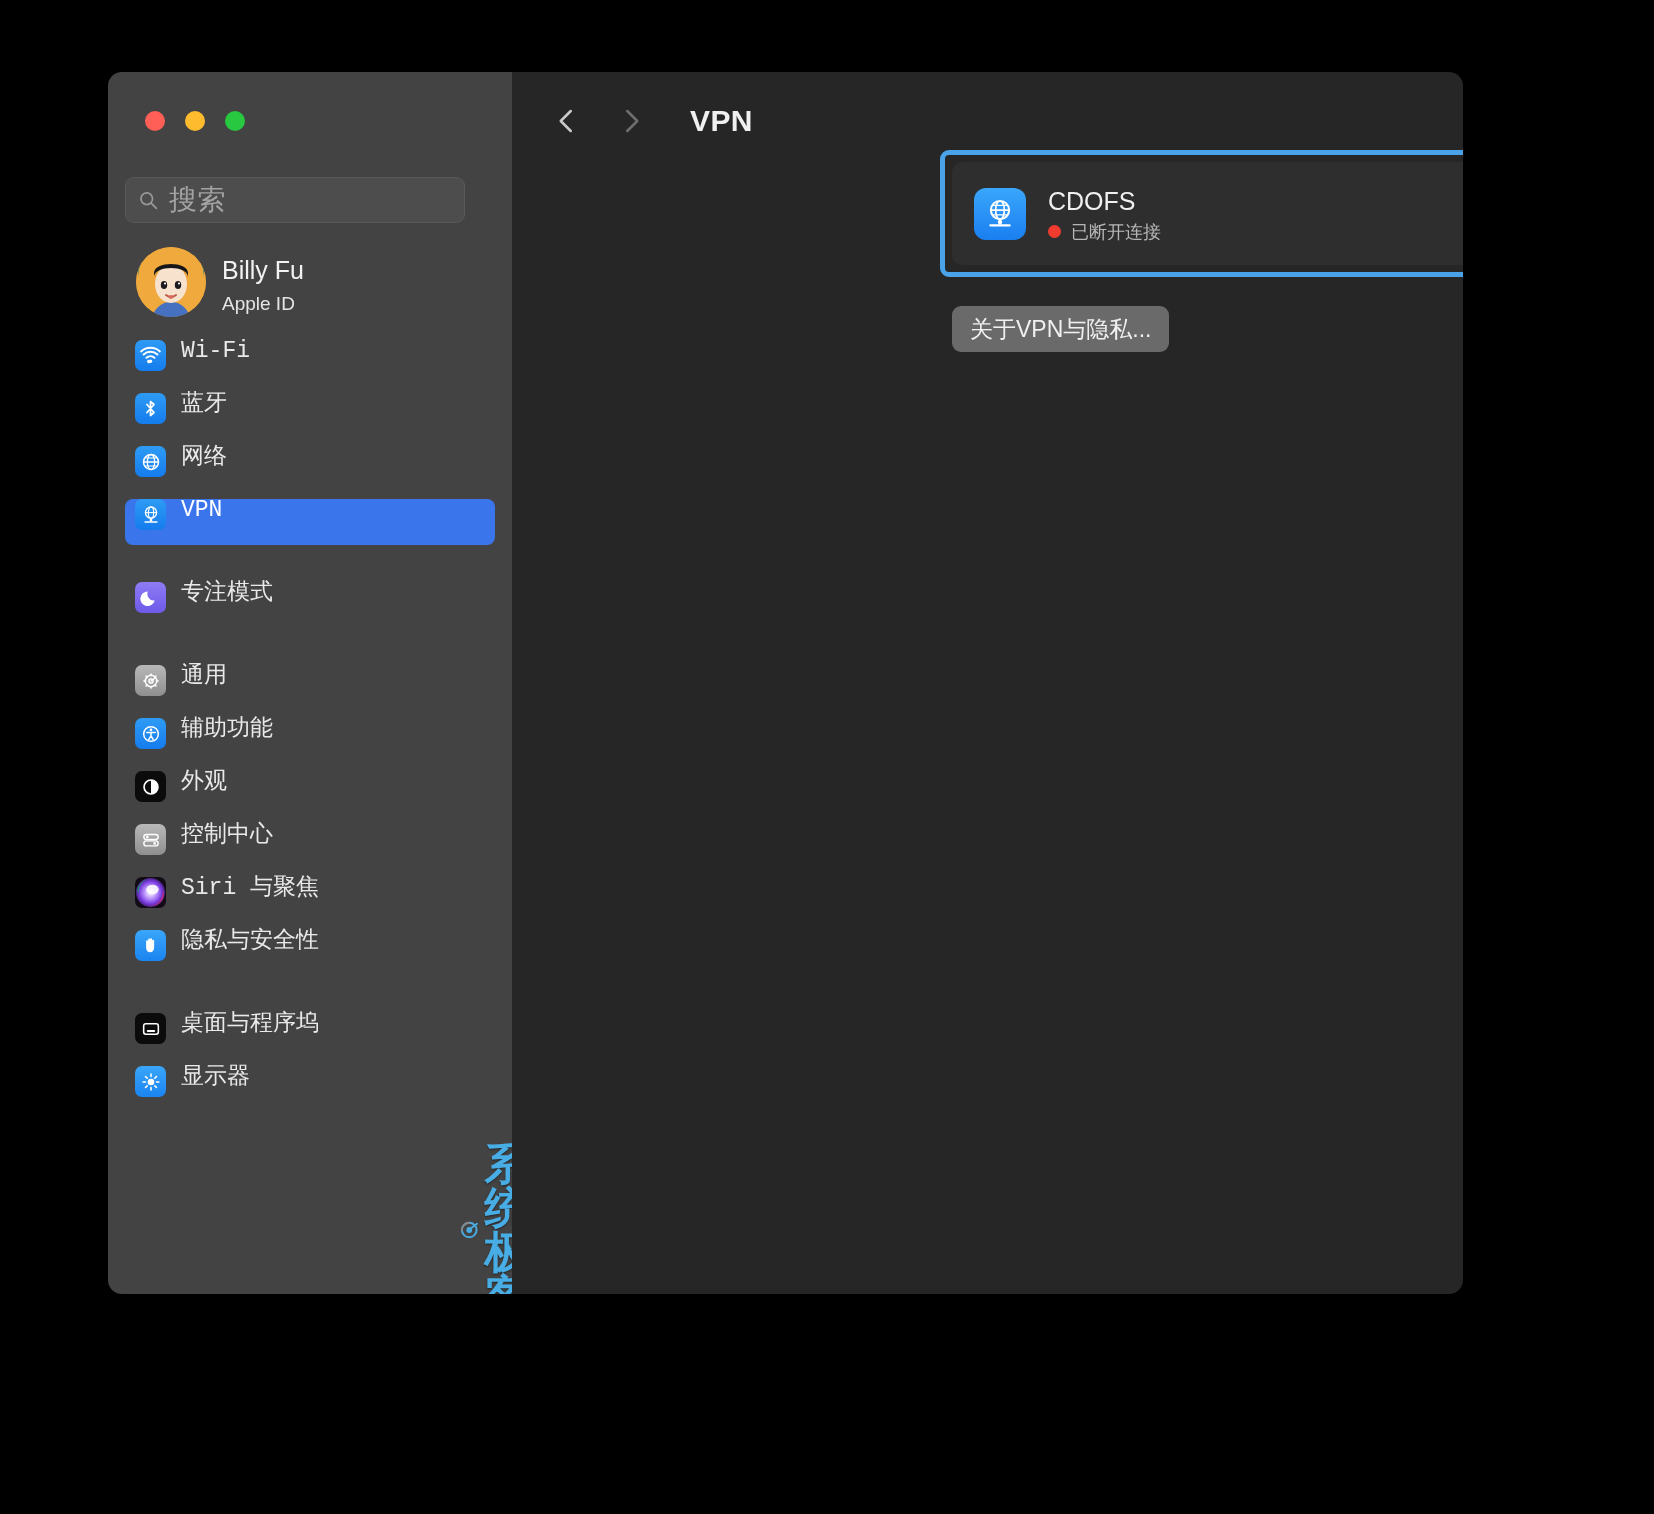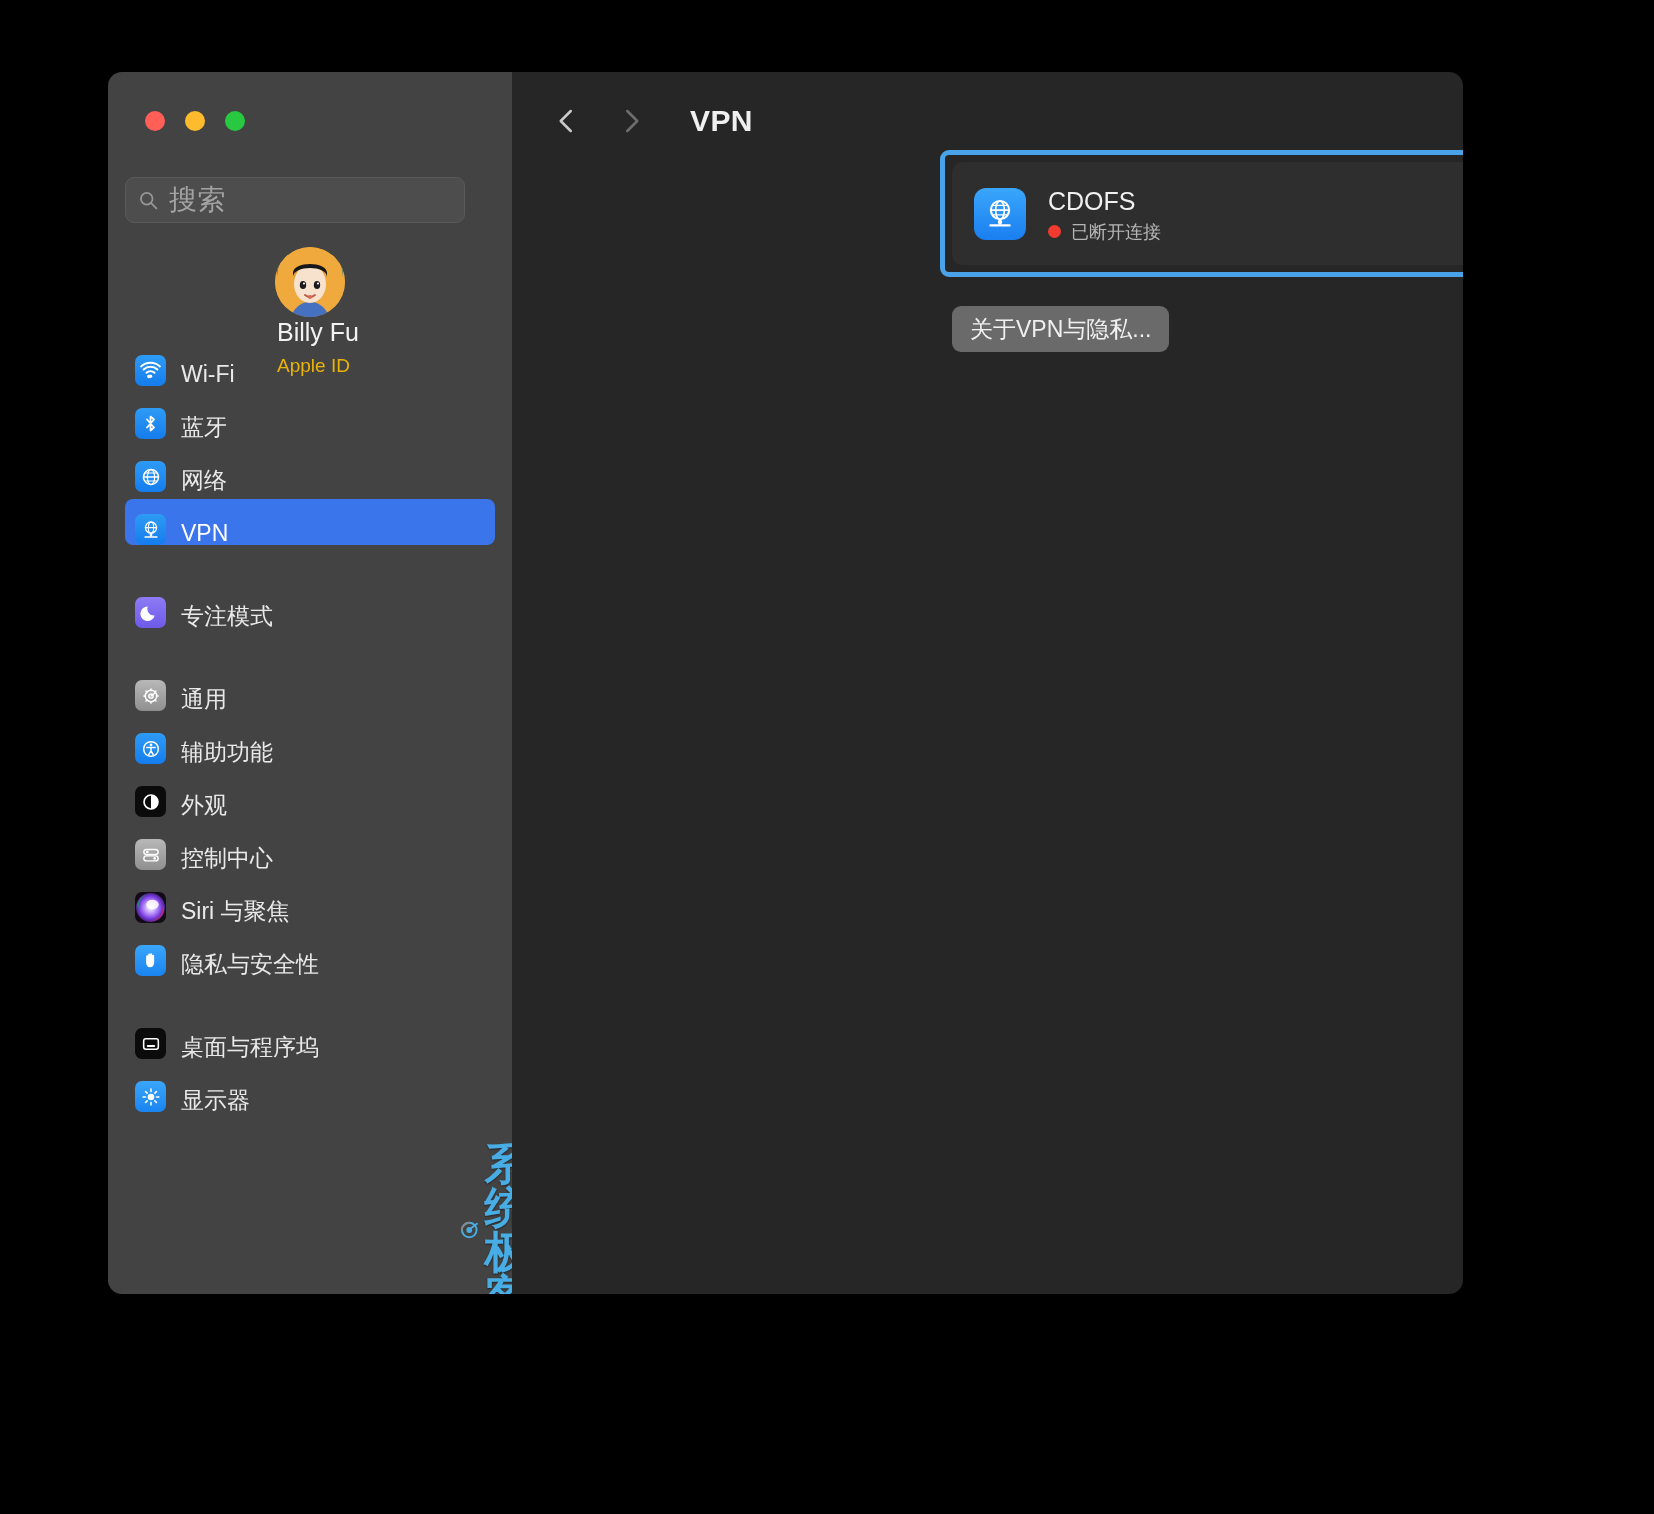--- a/index.html
+++ b/index.html
@@ -79,72 +79,71 @@
   }
   .search-placeholder {
     color: #a3a3a3;
     font-size: 28px;
     line-height: 1;
     letter-spacing: 0.5px;
   }
 
   .account {
     position: absolute;
-    left: 30px;
+    left: 18px;
     top: 175px;
     width: 360px;
     height: 78px;
     display: flex;
-    align-items: center;
     border-radius: 9px;
     padding: 0 10px;
     box-sizing: border-box;
-    flex-direction: column;
   }
   .avatar {
     width: 70px; height: 70px;
     border-radius: 50%;
     flex: 0 0 70px;
     margin-right: 16px;
     overflow: hidden;
     position: relative;
     background: #e8a33d;
   }
   .account-text { display: flex; flex-direction: column; justify-content: center; }
   .account-name {
     color: #f2f2f2;
     font-size: 25px;
     line-height: 1.2;
     font-weight: 400;
   }
   .account-sub {
-    color: #eab308;
+    color: #e5e5e5;
     font-size: 19px;
     line-height: 1.3;
     margin-top: 7px;
   }
 
   .nav {
     position: absolute;
     left: 0;
     top: 268px;
     width: 404px;
   }
   .nav-group { padding: 0 17px; }
   .nav-gap { height: 30px; }
 
   .nav-item {
     display: flex;
-    align-items: flex-end;
+    align-items: flex-start;
     height: 46px;
     border-radius: 8px;
     padding: 0 10px;
     box-sizing: border-box;
     margin-bottom: 7px;
     cursor: default;
+    font-family: Liberation Mono, monospace;
   }
   .nav-item.selected { background: #3b75ec; }
   .nav-label {
     color: #e9e9e9;
     font-size: 23px;
     line-height: 1;
     margin-left: 15px;
     white-space: nowrap;
   }
   .nav-item.selected .nav-label { color: #ffffff; }

